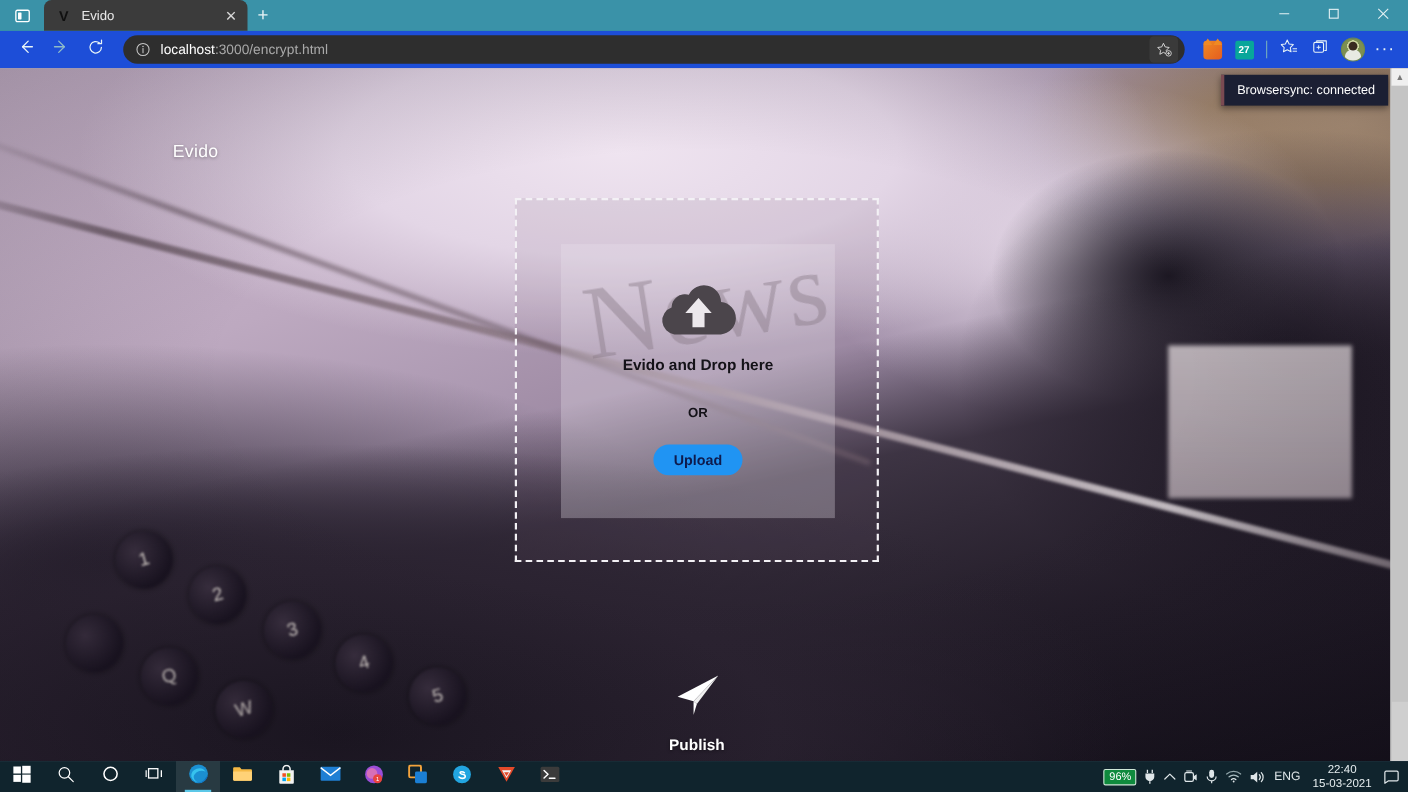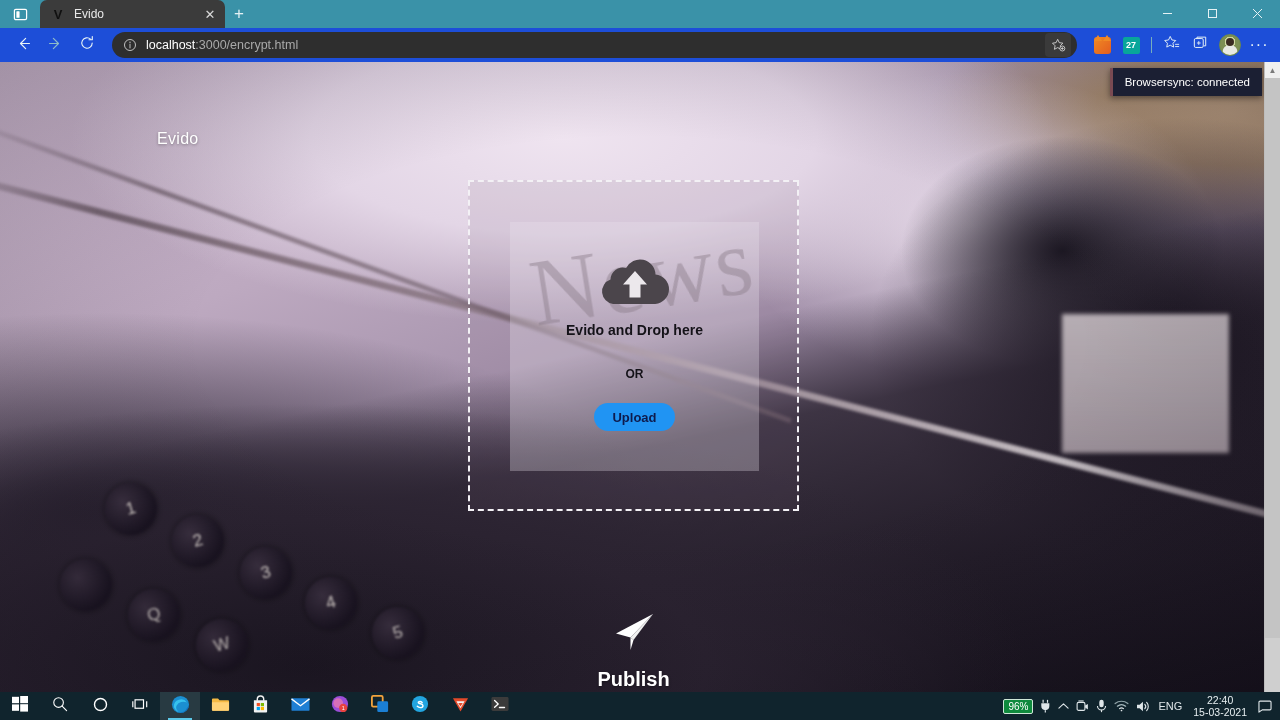--- a/index.html
+++ b/index.html
@@ -257,21 +257,21 @@
   }
   .pubkey-input::placeholder { color: #6d6a73; }
 
   .publish-group {
     position: absolute; left: 468px; top: 548px;
     width: 331px;
     display: flex; flex-direction: column; align-items: center;
   }
   .publish-label {
     margin-top: 8px; color: #ffffff;
-    font-size: 20px; font-weight: bold;
+    font-size: 14px; font-weight: bold;
     text-shadow: 0 1px 3px rgba(0,0,0,.4);
   }
 
   
   .toast {
     position: absolute; right: 18px; top: 6px;
     background: #1b1f33; color: #ffffff;
     font-size: 11.5px; padding: 8px 12px;
     white-space: nowrap;
     box-shadow: 0 2px 6px rgba(0,0,0,.45);

